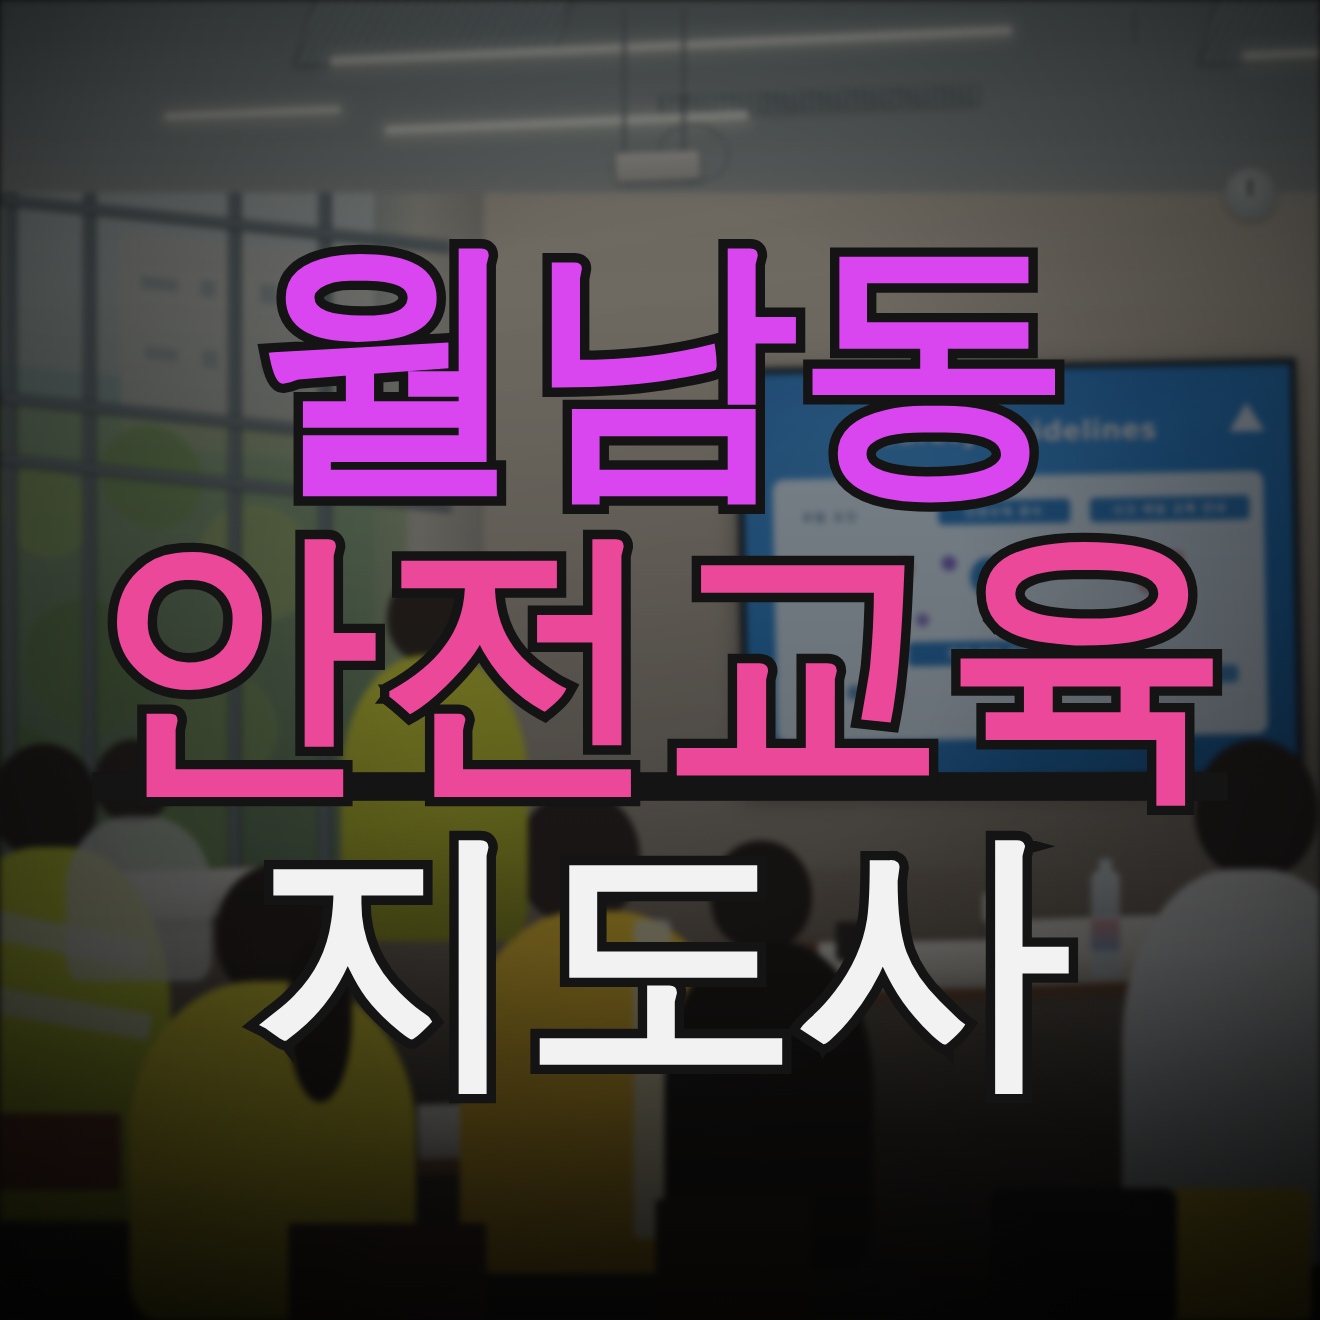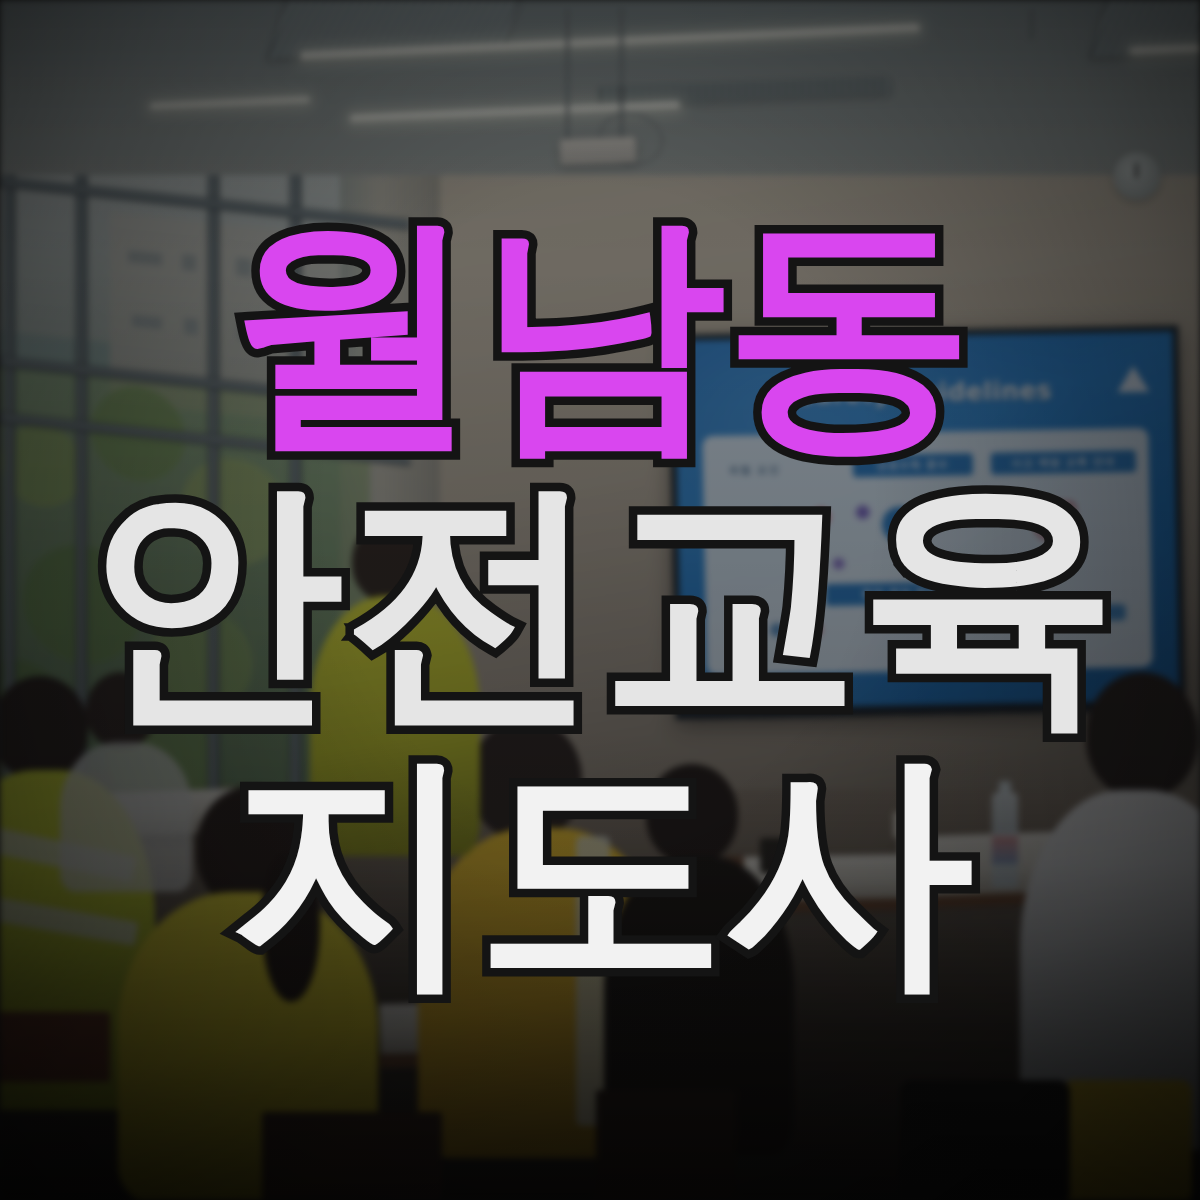--- a/index.html
+++ b/index.html
@@ -484,17 +484,17 @@
     <div class="chair" style="left:596px; top:1090px; width:140px; height:110px; background:#2e211a;"></div>
     <div class="bag" style="left:900px; top:1080px; width:170px; height:120px;"></div>
     <div class="chair" style="left:-10px; top:1012px; width:120px; height:70px; background:#6b3a28;"></div>
   </div>
 
   <div class="dim"></div>
   <div class="vignette"></div>
 
   <div class="title-block">
     <div class="tline tline-1" style="color: #d946ef; -webkit-text-stroke: 17px rgb(20, 20, 20);">월남동</div>
-    <div class="tline tline-2" style="color: #e5e5e5; -webkit-text-stroke: 17px rgb(20, 20, 20);">안전교육</div>
+    <div class="tline tline-2" style="color: #ec4899; text-decoration: underline; -webkit-text-stroke: 17px rgb(20, 20, 20);">안전교육</div>
     <div class="tline tline-3" style="color: rgb(242, 242, 242); -webkit-text-stroke: 17px rgb(20, 20, 20);">지도사</div>
   </div>
 
 </div>
 
 </body></html>

